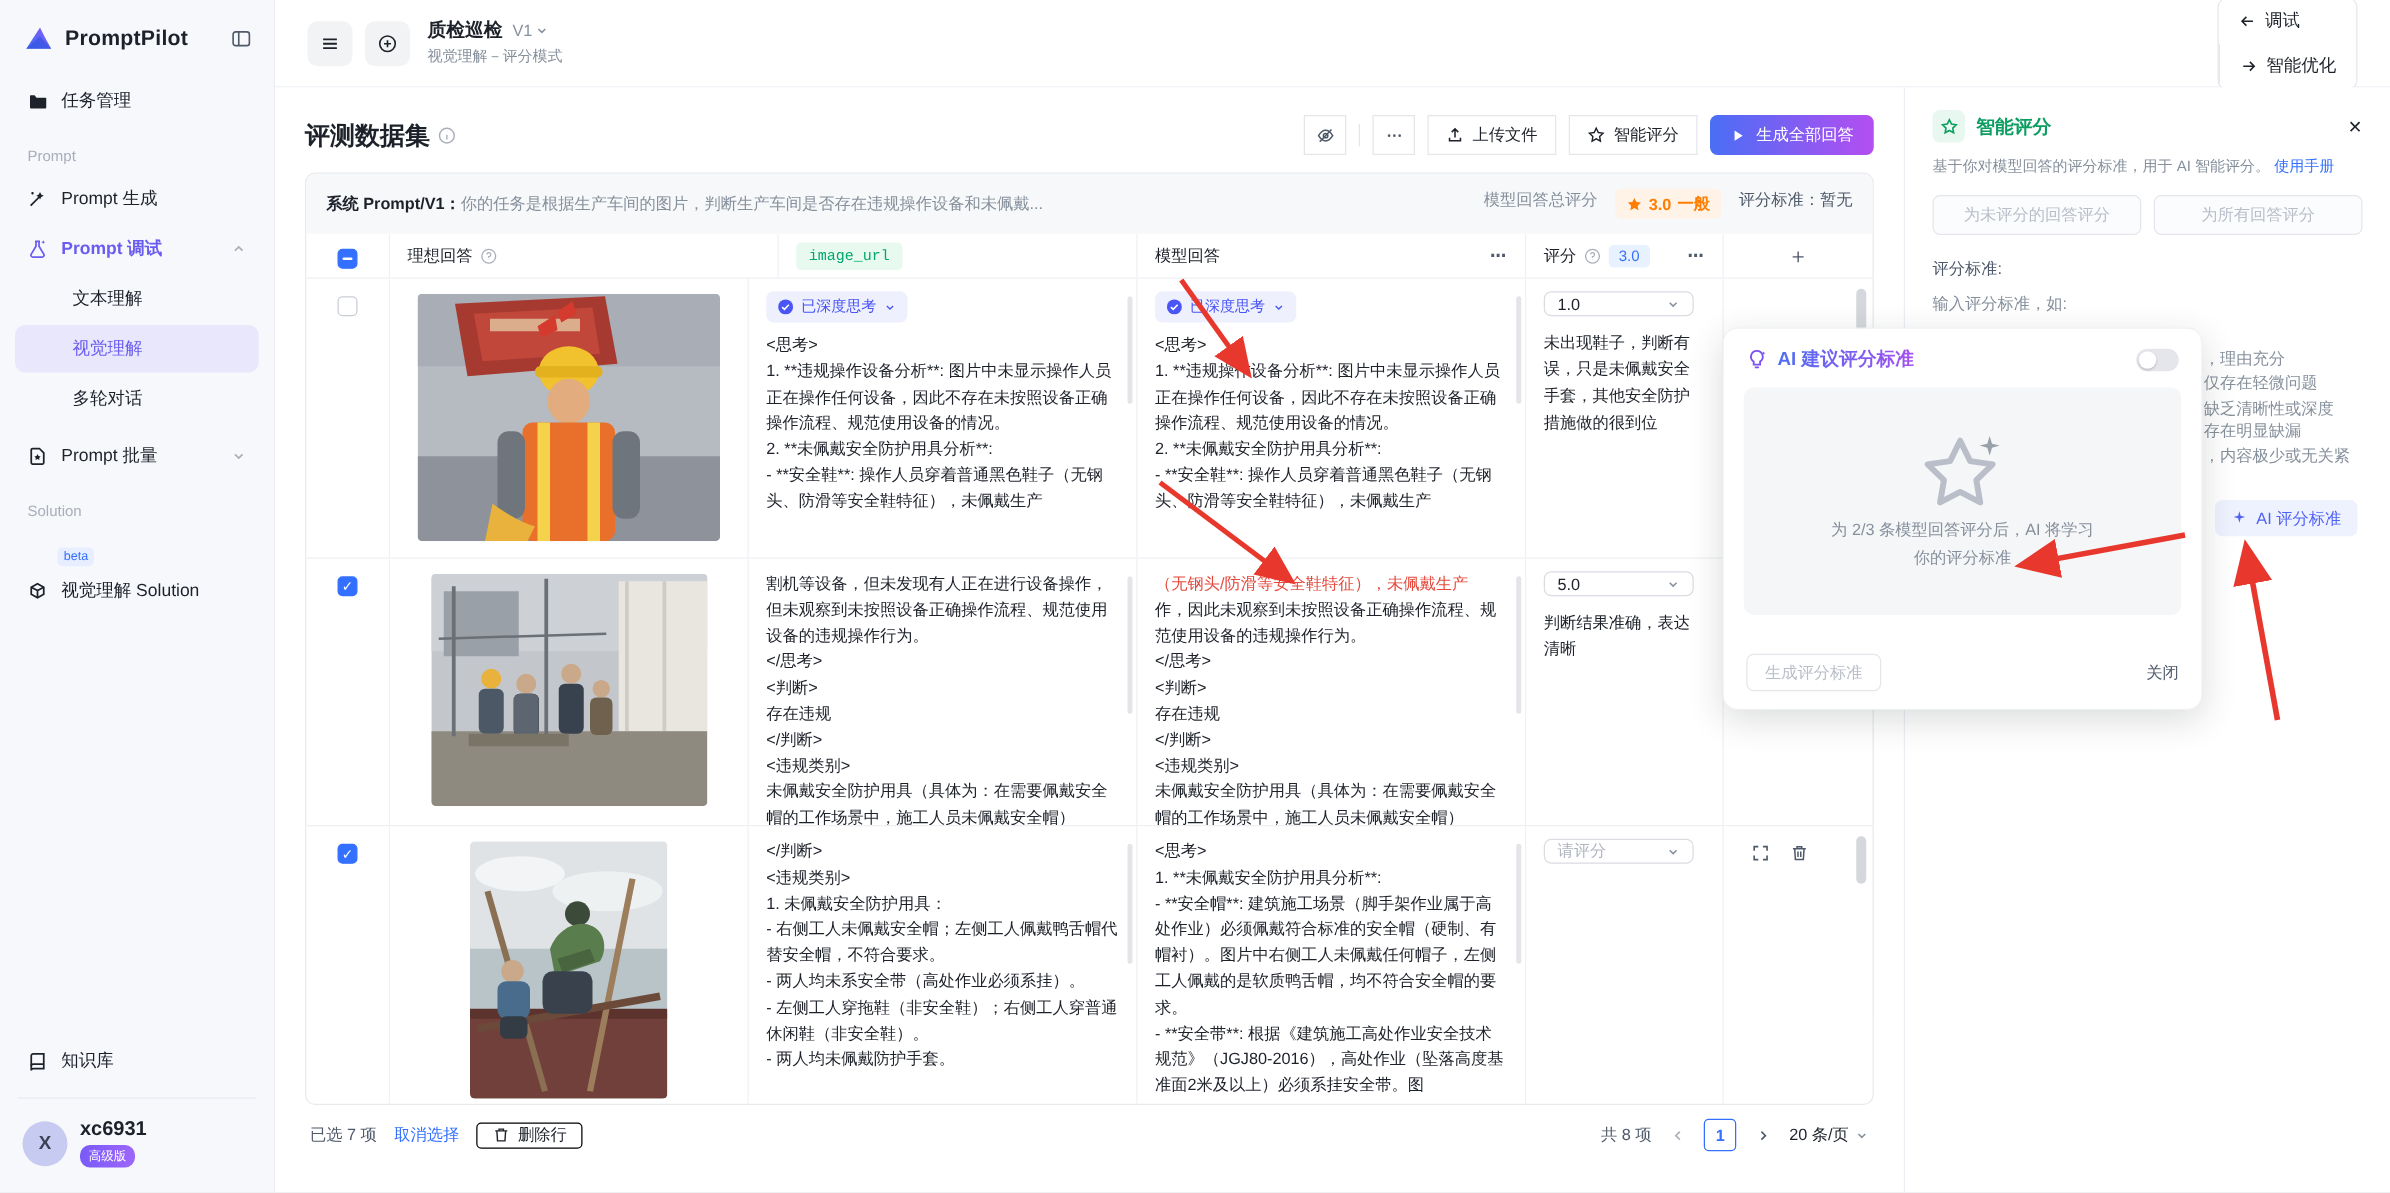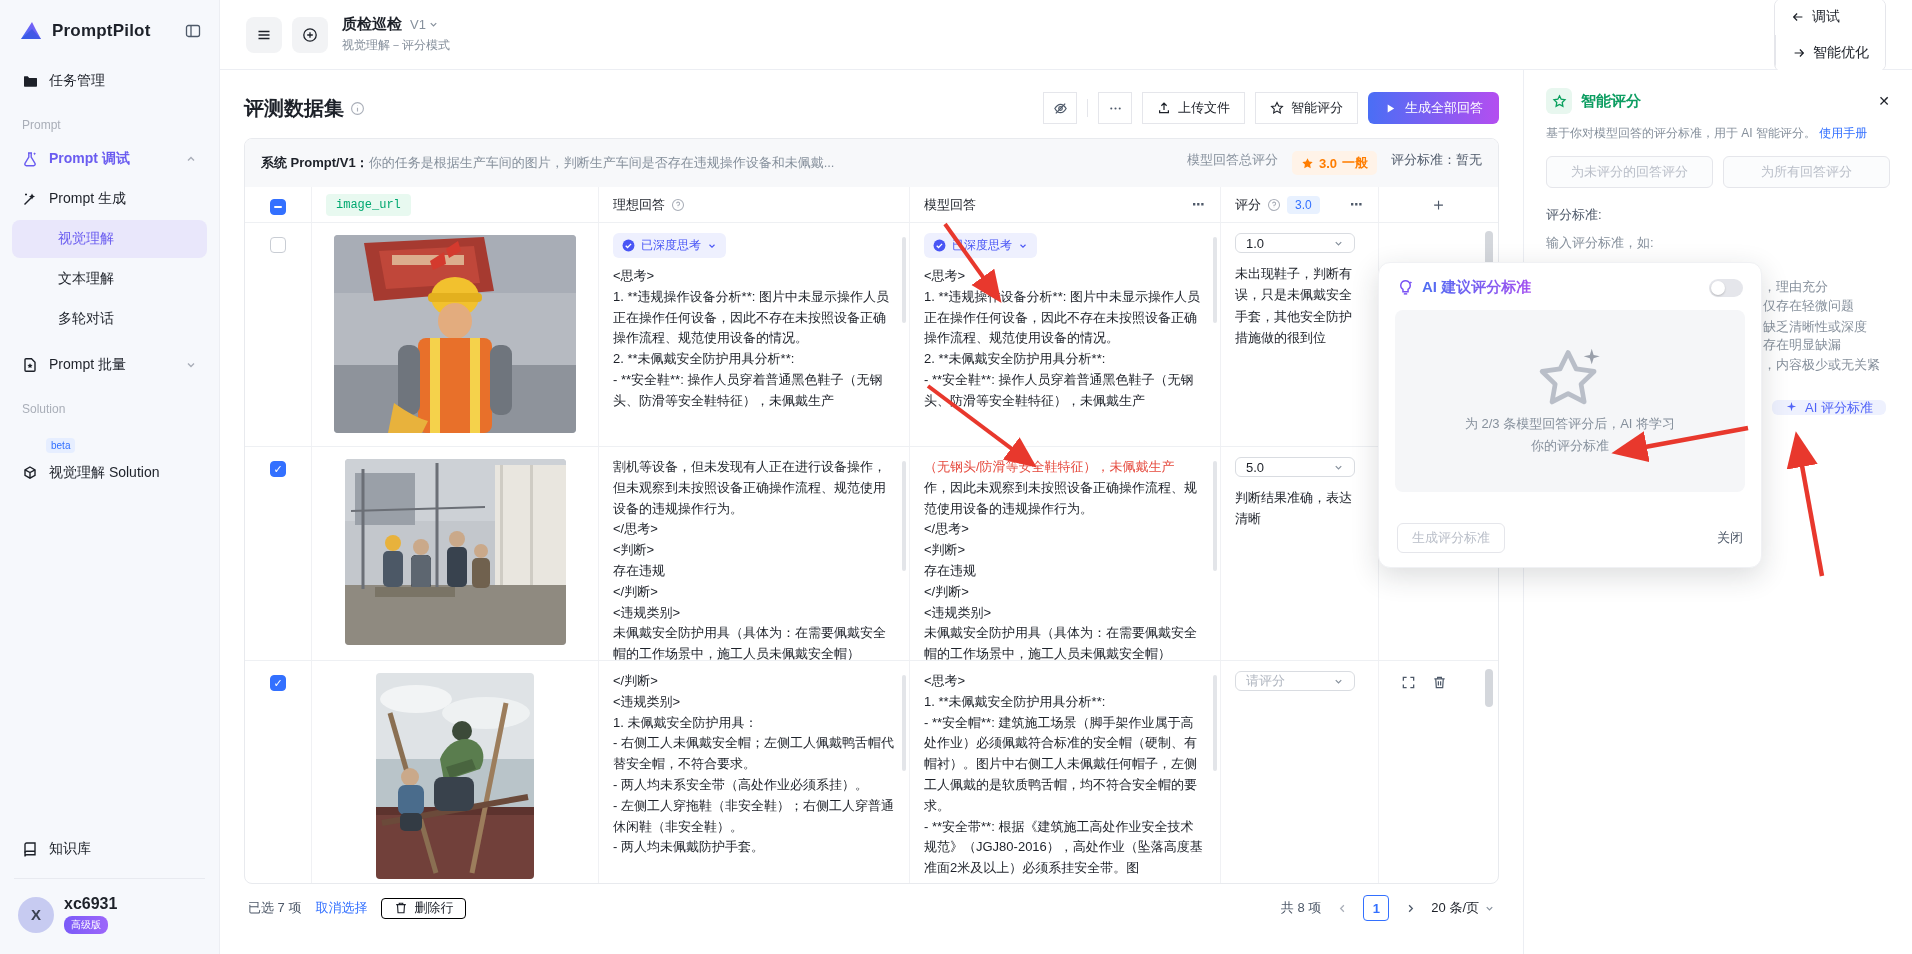--- a/index.html
+++ b/index.html
@@ -130,21 +130,21 @@
   display:flex; align-items:center; justify-content:center; }
 .rp-title { font-size:15px; font-weight:bold; color:#0c9d61; }
 .rp-close { margin-left:auto; color:#1d2129; font-size:14px; cursor:pointer; }
 .rp-sub { font-size:12px; color:#86909c; margin-top:10px; line-height:1.5; }
 .rp-btns { display:flex; gap:10px; margin-top:14px; }
 .rp-btn { flex:1; height:32px; border:1px solid #e5e6eb; border-radius:6px; background:#fbfcfd;
   color:#b9bec8; font-size:13px; display:flex; align-items:center; justify-content:center; cursor:not-allowed; white-space:nowrap; padding:0 8px; }
 .rp-crit-label { font-size:13px; color:#4e5969; margin-top:18px; }
 .rp-crit-intro { font-size:13px; color:#86909c; margin-top:10px; }
 .frag { position:absolute; left:239px; font-size:13px; color:#86909c; white-space:nowrap; }
-.ai-crit-btn { position:absolute; right:26px; top:330px; height:15px; background:#eef1fe; color:#4f62f7;
+.ai-crit-btn { position:absolute; right:26px; top:330px; height:29px; background:#eef1fe; color:#4f62f7;
   border-radius:6px; display:flex; align-items:center; gap:7px; font-size:13px; padding:0 13px; cursor:pointer; }
 
 
 .float-card { position:absolute; left:1378px; top:262px; width:384px; height:306px; background:#fff;
   border:1px solid #f0f1f4; border-radius:12px; box-shadow:0 8px 28px rgba(31,35,41,.16); z-index:50;
   display:flex; flex-direction:column; }
 .fc-head { display:flex; align-items:center; gap:8px; padding:15px 18px 9px; }
 .fc-title { font-size:15px; font-weight:bold; background:linear-gradient(90deg,#4e6ef2,#a34ff0);
   -webkit-background-clip:text; background-clip:text; color:transparent; }
 .toggle { margin-left:auto; width:34px; height:18px; border-radius:9px; background:#e5e6eb; position:relative; cursor:pointer; }
@@ -194,48 +194,48 @@
       <span class="nicon">
         <svg class="ic" viewBox="0 0 16 16" width="16" height="16">
             <path d="M1.5 3.2h4.2l1.5 1.9h7.3c.3 0 .5.2.5.5v7.2c0 .6-.4 1-1 1h-11c-.6 0-1-.4-1-1V3.7c0-.3.2-.5.5-.5z" fill="currentColor"></path>
           </svg>
       </span>
       <span>任务管理</span>
     </div>
 
     <div class="section-label">Prompt</div>
 
-    <div class="navitem purple">
-      <span class="nicon">
-        <svg class="ic" viewBox="0 0 16 16" width="16" height="16" fill="none" stroke="currentColor" stroke-width="1.4">
-            <path d="M6 2h4M6.8 2v4L3 12.3A1.6 1.6 0 0 0 4.4 14.7h7.2A1.6 1.6 0 0 0 13 12.3L9.2 6V2"></path>
-            <path d="M12.6 1.2l.5 1 1 .5-1 .5-.5 1-.5-1-1-.5 1-.5z" fill="currentColor" stroke="none"></path>
-          </svg>
-      </span>
-      <span>Prompt 调试</span>
-      <span class="chev">
-        <svg class="ic" viewBox="0 0 12 12" width="12" height="12" fill="none" stroke="currentColor" stroke-width="1.4">
-            <path d="M3 7.5l3-3 3 3"></path>
-          </svg>
-      </span>
-    </div>
-
     <div class="navitem">
       <span class="nicon">
         <svg class="ic" viewBox="0 0 16 16" width="16" height="16" fill="none" stroke="currentColor" stroke-width="1.4">
             <path d="M2.5 13.5L11 5"></path>
             <path d="M10 2.5l1 2 2 1-2 1-1 2-1-2-2-1 2-1z" fill="currentColor" stroke="none"></path>
             <path d="M3 3.5h2M4 2.5v2" stroke-width="1.1"></path>
           </svg>
       </span>
       <span>Prompt 生成</span>
     </div>
 
+    <div class="navitem purple">
+      <span class="nicon">
+        <svg class="ic" viewBox="0 0 16 16" width="16" height="16" fill="none" stroke="currentColor" stroke-width="1.4">
+            <path d="M6 2h4M6.8 2v4L3 12.3A1.6 1.6 0 0 0 4.4 14.7h7.2A1.6 1.6 0 0 0 13 12.3L9.2 6V2"></path>
+            <path d="M12.6 1.2l.5 1 1 .5-1 .5-.5 1-.5-1-1-.5 1-.5z" fill="currentColor" stroke="none"></path>
+          </svg>
+      </span>
+      <span>Prompt 调试</span>
+      <span class="chev">
+        <svg class="ic" viewBox="0 0 12 12" width="12" height="12" fill="none" stroke="currentColor" stroke-width="1.4">
+            <path d="M3 7.5l3-3 3 3"></path>
+          </svg>
+      </span>
+    </div>
+
+    <div class="subitem">文本理解</div>
     <div class="subitem active">视觉理解</div>
-    <div class="subitem">文本理解</div>
     <div class="subitem">多轮对话</div>
 
     <div class="navitem" style="margin-top:6px">
       <span class="nicon">
         <svg class="ic" viewBox="0 0 16 16" width="16" height="16" fill="none" stroke="currentColor" stroke-width="1.4">
             <path d="M9.5 1.8H4a1 1 0 0 0-1 1v10.4a1 1 0 0 0 1 1h8a1 1 0 0 0 1-1V5.3z"></path>
             <path d="M8 6.2l.8 1.6 1.7.3-1.2 1.2.3 1.7L8 10.2l-1.6.8.3-1.7-1.2-1.2 1.7-.3z" fill="currentColor" stroke="none"></path>
           </svg>
       </span>
       <span>Prompt 批量</span>
@@ -382,33 +382,33 @@
               <span>一般</span>
           </span>
           <span class="criteria"><span>评分标准：</span><span>暂无</span></span>
         </span>
       </div>
 
       <div class="thead">
         <div class="th col-check">
             <span class="cb ind"></span>
           </div>
-        <div class="th col-img bl">
-            <span class="tag-green">image_url</span>
-          </div>
         <div class="th col-ideal bl">
             <span class="th-flex">
           <span>理想回答</span>
           <span class="info-i">
                 <svg class="ic" viewBox="0 0 16 16" width="14" height="14" fill="none" stroke="currentColor" stroke-width="1.2">
                   <circle cx="8" cy="8" r="6.3"></circle>
                   <path d="M6.3 6.2A1.8 1.8 0 1 1 8 8.3v1M8 11.2v.2"></path>
                 </svg>
               </span>
         </span>
+          </div>
+        <div class="th col-img bl">
+            <span class="tag-green">image_url</span>
           </div>
         <div class="th col-model bl">
             <span class="th-flex">
           <span>模型回答</span>
           <span class="dots">⋯</span>
         </span>
           </div>
         <div class="th col-score bl">
             <span class="th-flex">
           <span>评分</span>

